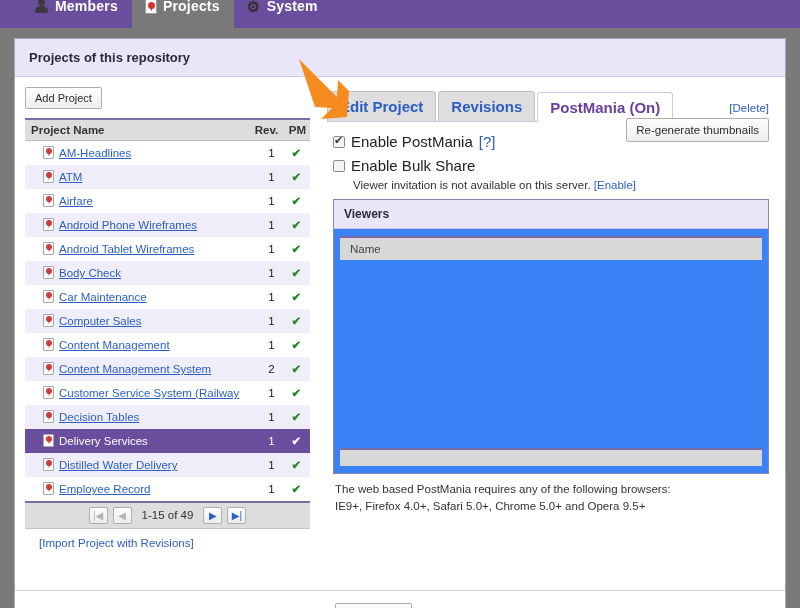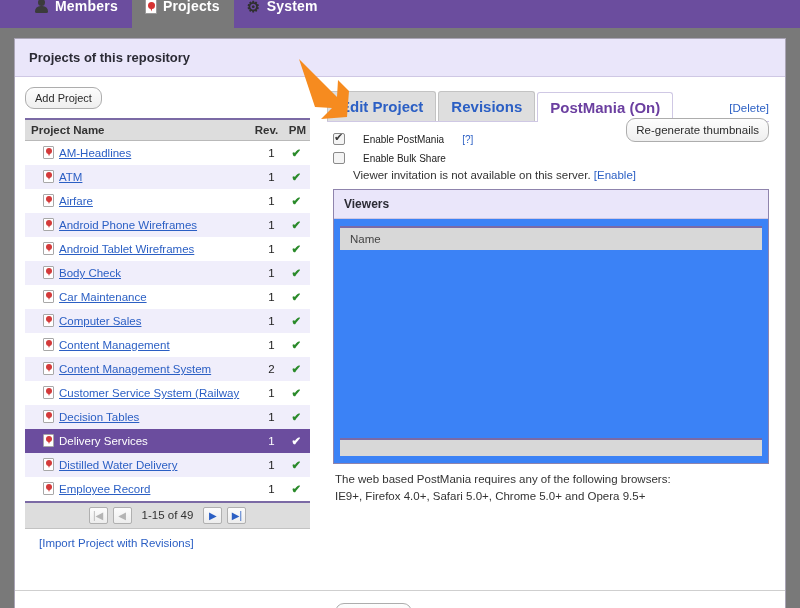--- a/index.html
+++ b/index.html
@@ -70,21 +70,21 @@
     padding: 11px 12px 11px 14px;
   }
   .panel-body { display: flex; flex: 1; min-height: 0; }
 
   
   .left { width: 300px; padding: 10px 0 0 10px; }
   .btn {
     font-family: "Liberation Sans", sans-serif;
     font-size: 11px; color: #2b2b2b;
     background: linear-gradient(#fdfdfd,#efefef);
-    border: 1px solid #adadad; border-radius: 9px;
+    border: 1px solid #adadad; border-radius: 2px;
     padding: 4px 9px; cursor: pointer;
   }
 
   .ptable { width: 285px; margin-top: 9px; border-collapse: collapse; }
   .ptable thead th {
     background: #dddddd;
     border-top: 2px solid #7b6aa5;
     border-bottom: 1px solid #b9b9b9;
     font-size: 11.5px; font-weight: bold; color: #333;
     text-align: left; padding: 4px 4px 4px 6px;
@@ -145,21 +145,21 @@
   .rtab {
     font-size:15px; font-weight:bold; color:#2b5fc4;
     background:#dedede; border:1px solid #c3c3c3; border-bottom:none;
     border-radius: 3px 3px 0 0;
     padding: 6px 12px 6px 12px; margin-right:2px; cursor:pointer;
   }
   .rtab.active { background:#ffffff; color:#6b3fa0; border-color:#cfc8e4; position:relative; top:1px; }
   .deletelink { margin-left:auto; font-size:11.5px; color:#2b5fc4; cursor:pointer; padding-bottom:7px; }
 
   .rcontent { padding: 11px 0 0 6px; }
-  .chkrow { display:flex; align-items:center; gap:18px; font-size:10px; margin-bottom:7px; }
+  .chkrow { display:flex; align-items:center; gap:6px; font-size:15px; margin-bottom:7px; }
   .chk {
     width:12px; height:12px; border:1px solid #8a8a8a; background:#f4f4f4;
     border-radius:2px; position:relative; cursor:pointer; flex:none;
   }
   .chk.checked::after {
     content:"✔"; position:absolute; left:0px; top:-3px;
     font-size:11px; color:#3a3a3a;
   }
   .qlink { color:#2b5fc4; cursor:pointer; }
   .subnote { font-size:11.5px; color:#333; margin:-2px 0 8px 20px; }

